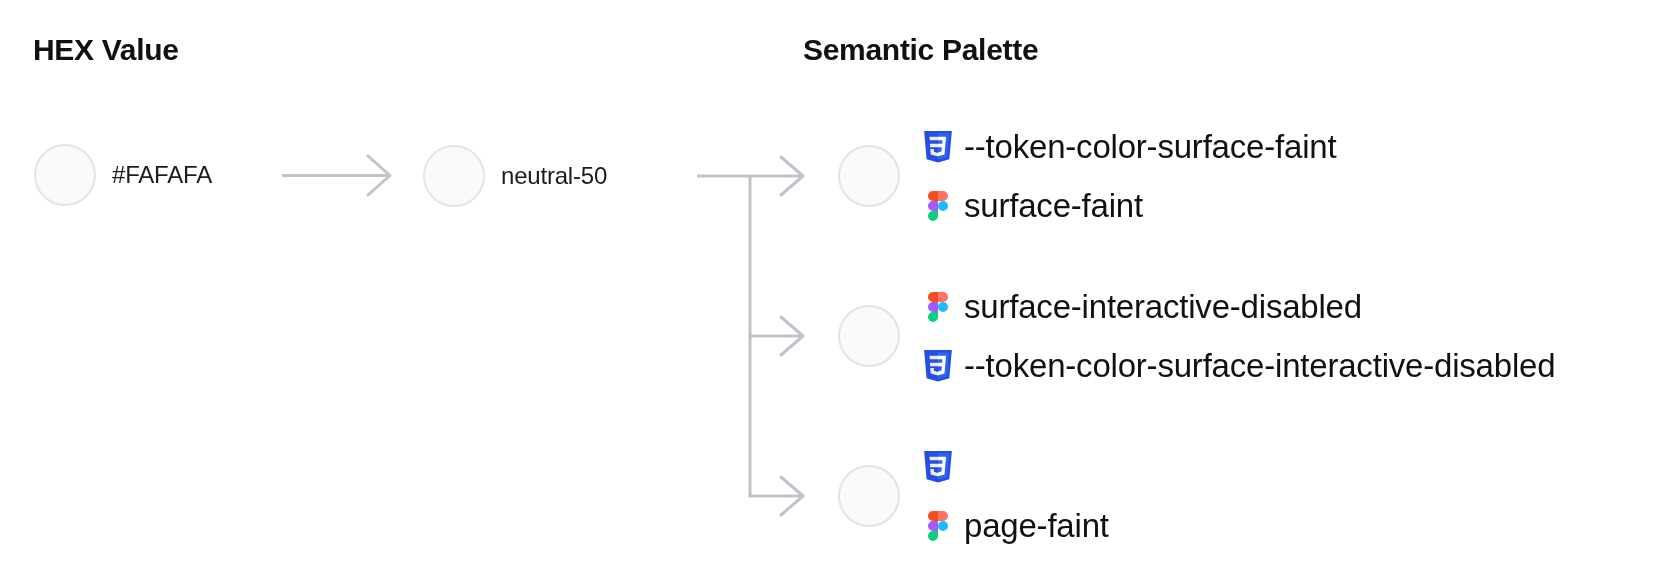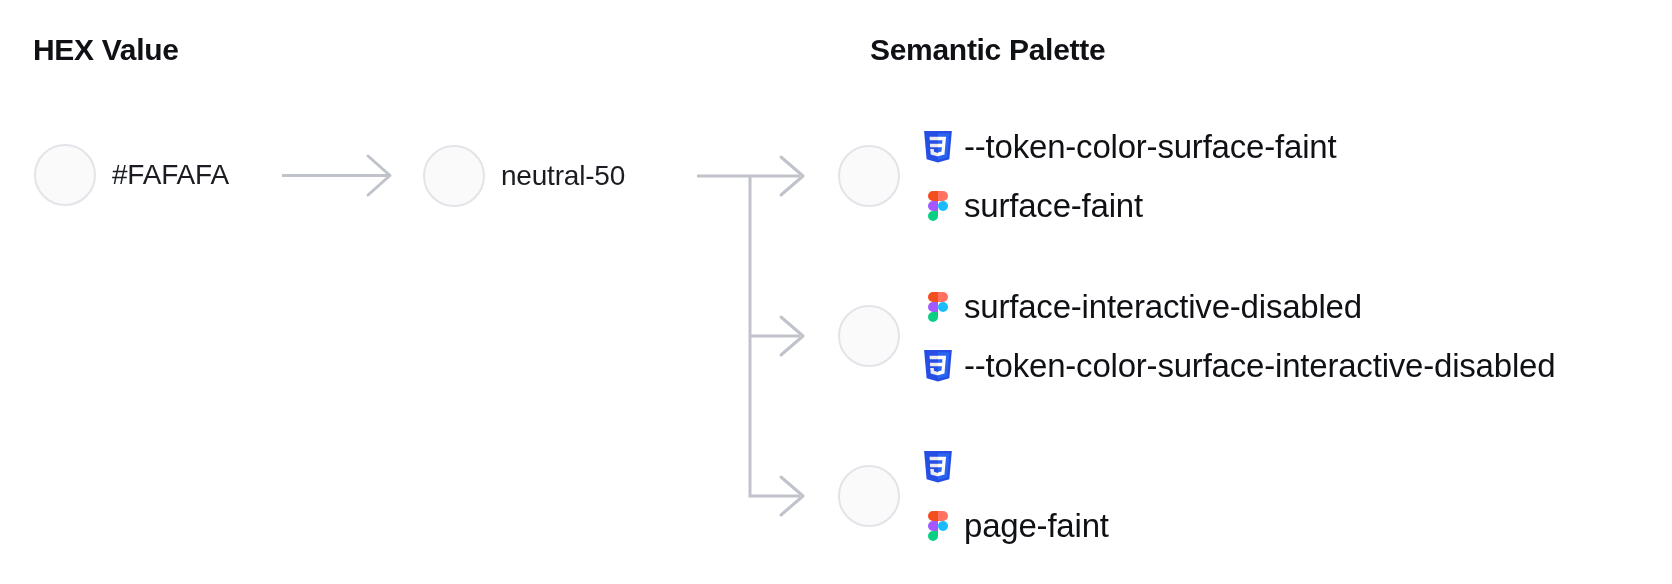--- a/index.html
+++ b/index.html
@@ -34,21 +34,21 @@
     box-sizing: border-box;
     flex: 0 0 auto;
   }
   .node {
     position: absolute;
     display: flex;
     align-items: center;
     gap: 16px;
   }
   .value-label {
-    font-size: 28px;
+    font-size: 24px;
     font-weight: 400;
     color: var(--body_text, #1a1c21);
     white-space: nowrap;
     letter-spacing: -0.2px;
   }
   .sem-row {
     position: absolute;
     left: 838px;
     display: flex;
     align-items: center;
@@ -106,21 +106,21 @@
         <path d="M781 157 L803 176 L781 195" stroke-linecap="round" stroke-linejoin="round"></path>
         <path d="M750 176 V496 H800" stroke-linejoin="miter"></path>
         <path d="M750 336 H800"></path>
         <path d="M781 317 L803 336 L781 355" stroke-linecap="round" stroke-linejoin="round"></path>
         <path d="M781 477 L803 496 L781 515" stroke-linecap="round" stroke-linejoin="round"></path>
       </g>
     </g>
   </svg>
 
   <div class="col-header" style="left:33px">HEX Value</div>
-  <div class="col-header" style="left:870px">Semantic Palette</div>
+  <div class="col-header" style="left:803px">Semantic Palette</div>
 
   <div class="node" style="left:34px; top:144px;">
     <div class="swatch"></div>
     <div class="value-label">#FAFAFA</div>
   </div>
 
   <div class="node" style="left:423px; top:145px;">
     <div class="swatch"></div>
     <div class="value-label">neutral-50</div>
   </div>

